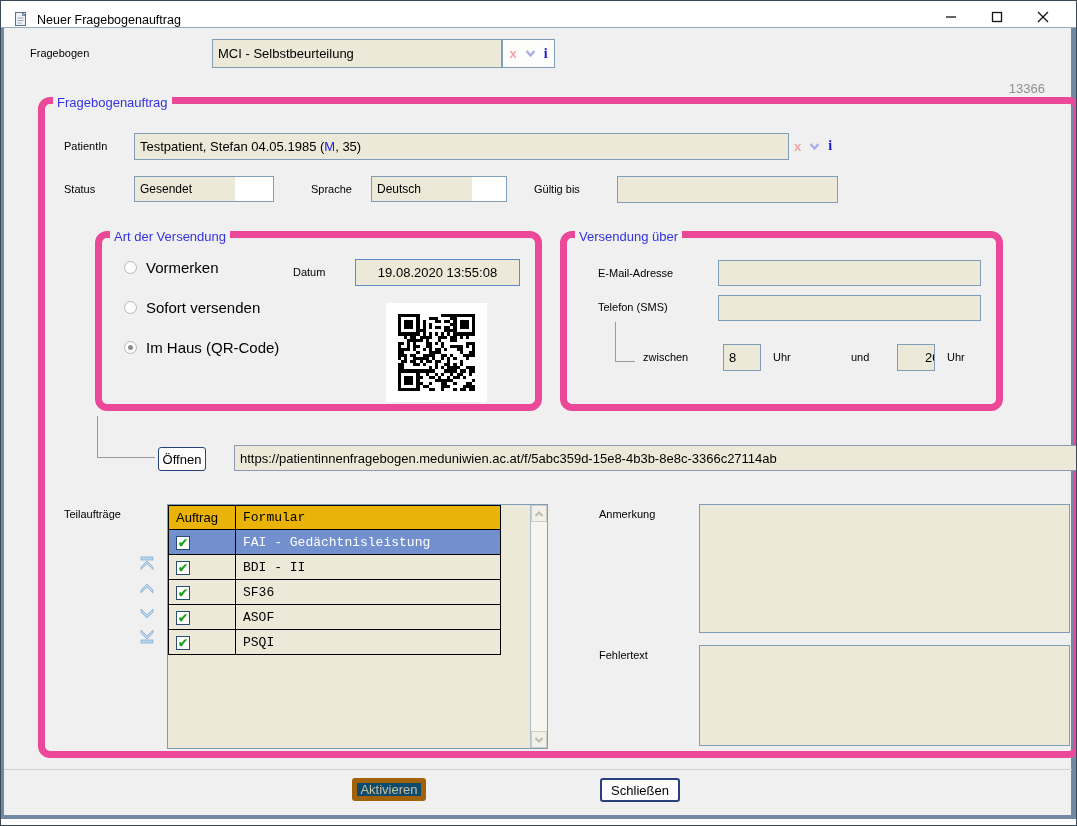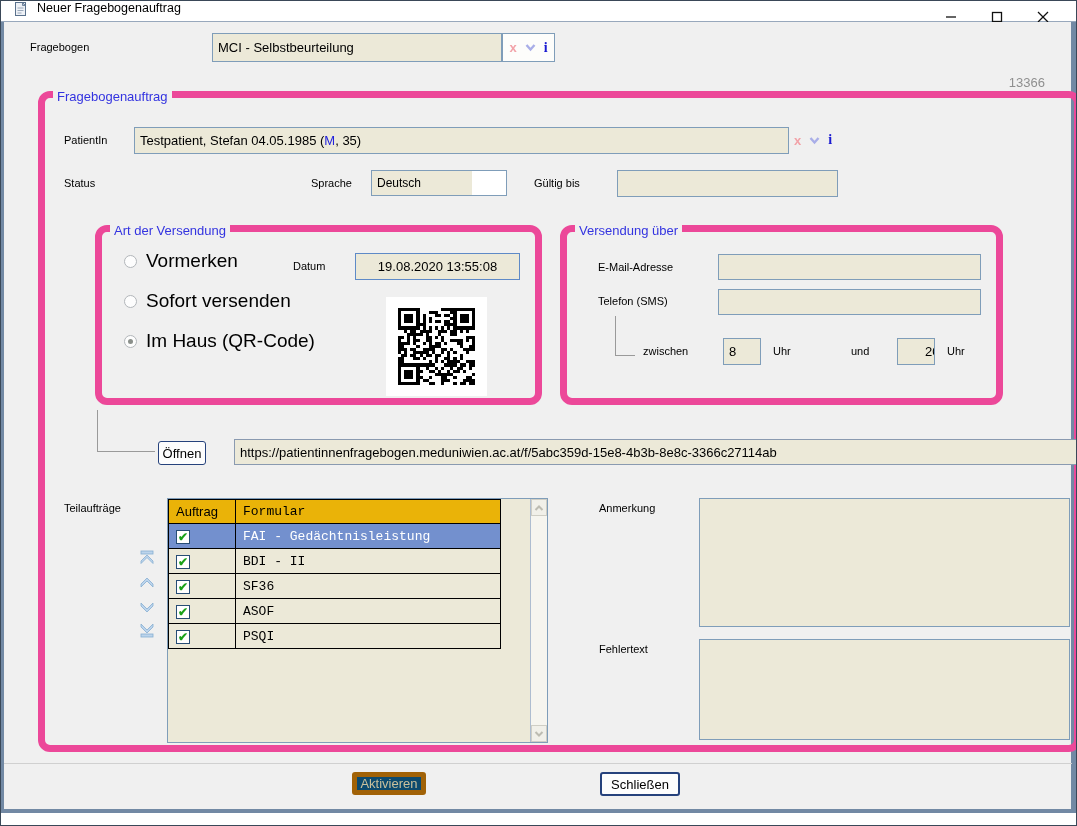--- a/index.html
+++ b/index.html
@@ -1,18 +1,18 @@
 <!DOCTYPE html>
 <html><head>
 <meta charset="utf-8">
 <style>
   * { box-sizing: border-box; margin: 0; padding: 0; }
   body { margin: 0; background: #c8c8c8; font-family: "Liberation Sans", sans-serif; }
   .window { position: relative; width: 1077px; height: 826px; background: #fff; border: 1px solid #3a4858; overflow: hidden; }
-  .titlebar { position: relative; height: 21px; background: #ffffff; border-bottom: 1px solid #98a8bc; display: flex; align-items: flex-start; }
+  .titlebar { position: relative; height: 27px; background: #ffffff; border-bottom: 1px solid #98a8bc; display: flex; align-items: flex-end; }
   .app-icon { margin-left: 12px; display: inline-flex; }
   .title-text { margin-left: 8px; font-size: 12.5px; color: #000; }
   .win-controls { position: absolute; right: 10px; top: 0; height: 32px; display: flex; }
   .win-btn { width: 46px; height: 32px; display: flex; align-items: center; justify-content: center; cursor: default; }
   .content { position: relative; height: 791px; background: #f0f0f0; border-left: 3px solid #7289a4; border-right: 5px solid #7289a4; border-bottom: 4px solid #7289a4; }
   .lbl { position: absolute; font-size: 11px; color: #000; white-space: nowrap; }
   .field { position: absolute; background: #ece9d8; border: 1px solid #7f9db9; font-size: 13px; color: #000; display: flex; align-items: center; padding: 0 5px; white-space: nowrap; overflow: hidden; }
   .groupbox { position: absolute; border: 7px solid #ec4899; border-radius: 12px; margin-left: 28px; }
   .group-title { position: absolute; top: -9px; left: 8px; background: #f0f0f0; padding: 0 4px; font-size: 13px; color: #3333e0; white-space: nowrap; }
   .badge { position: absolute; font-size: 13px; color: #8f8f8f; }
@@ -22,21 +22,21 @@
   
   .field-icons { position: absolute; display: flex; align-items: center; gap: 8px; }
   .x-icon { color: #f2a2a8; font-weight: bold; font-size: 13px; line-height: 1; }
   .i-icon { color: #1b1bd1; font-weight: bold; font-size: 14px; line-height: 1; font-family: "Liberation Serif", serif; }
   .iconbox { position: absolute; background: #fdfdfb; border: 1px solid #7f9db9; display: flex; align-items: center; justify-content: center; gap: 8px; }
   
   .radio-row { position: absolute; display: flex; align-items: center; gap: 9px; height: 16px; }
   .radio { width: 13px; height: 13px; border-radius: 50%; border: 1px solid #b2b6ba; background: #fdfdfd; display: inline-flex; align-items: center; justify-content: center; }
   .radio .dot { width: 5px; height: 5px; border-radius: 50%; background: transparent; }
   .radio.sel .dot { background: #8a8f8a; }
-  .radio-label { font-size: 19px; }
+  .radio-label { font-size: 15px; }
   
   .qr-box { position: absolute; background: #ffffff; display: flex; align-items: center; justify-content: center; }
   
   .elbow { position: absolute; border-left: 1px solid #9a9a9a; border-bottom: 1px solid #9a9a9a; }
   
   .btn { position: absolute; border-radius: 3px; font-size: 13px; display: flex; align-items: center; justify-content: center; background: #fdfdfd; cursor: default; }
   .btn.primary { border: 2px solid #26427c; color: #000; }
   .btn.normal { border: 1px solid #26427c; color: #000; }
   .btn.disabled { background: #0c4a6e; border: 5px solid #a16207; color: #c9c09c; }
   
@@ -120,20 +120,25 @@
       </div>
       <div class="field-icons" style="left:749px; top:35px;">
         <span class="x-icon">x</span>
         <svg width="11" height="9" viewBox="0 0 11 9">
             <polyline points="1.5,2 5.5,6.5 9.5,2" fill="none" stroke="#a9aee8" stroke-width="2.4"></polyline>
           </svg>
         <span class="i-icon">i</span>
       </div>
 
       <span class="lbl" style="left:19px; top:79px;">Status</span>
+      <div class="combo2" style="left:89px; top:72px; width:140px; height:26px;">
+        <div class="beige" style="width:100px;">
+            <span>Gesendet</span>
+          </div>
+      </div>
 
       <span class="lbl" style="left:266px; top:79px;">Sprache</span>
       <div class="combo2" style="left:326px; top:72px; width:136px; height:26px;">
         <div class="beige" style="width:100px;">
             <span>Deutsch</span>
           </div>
       </div>
 
       <span class="lbl" style="left:489px; top:79px;">Gültig bis</span>
       <div class="field" style="left:572px; top:72px; width:221px; height:27px;">

